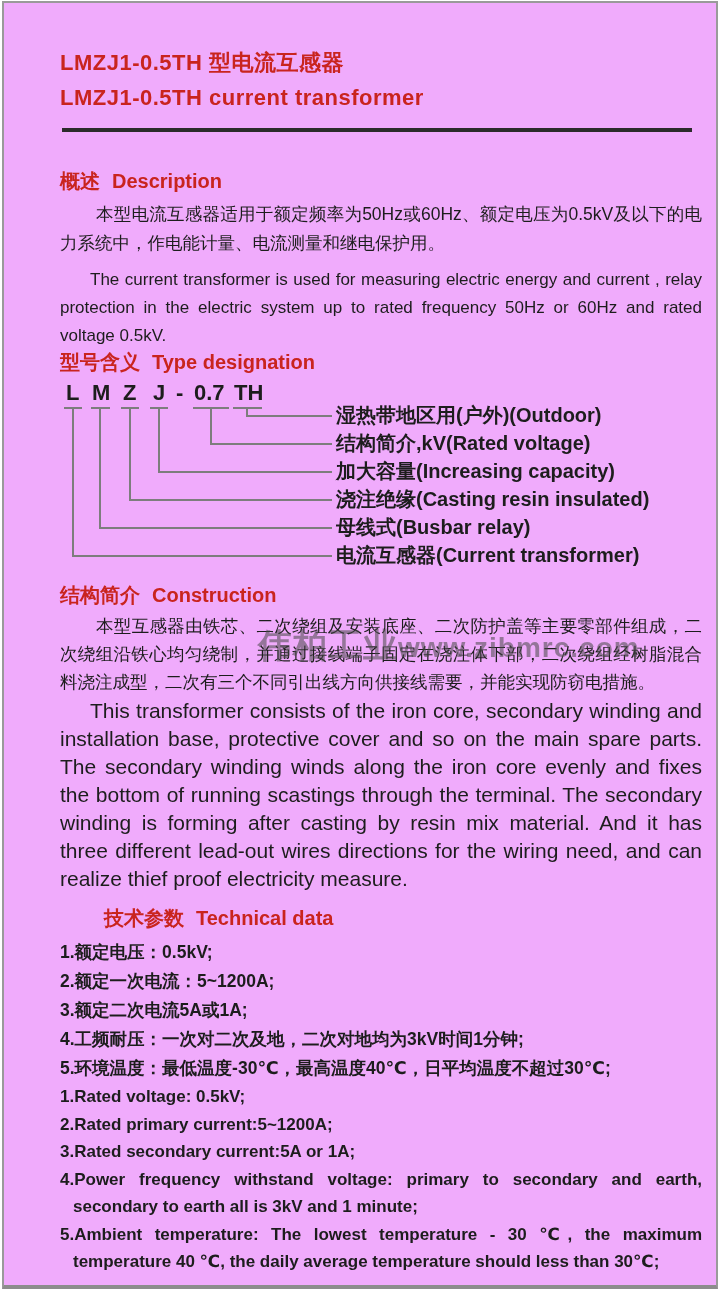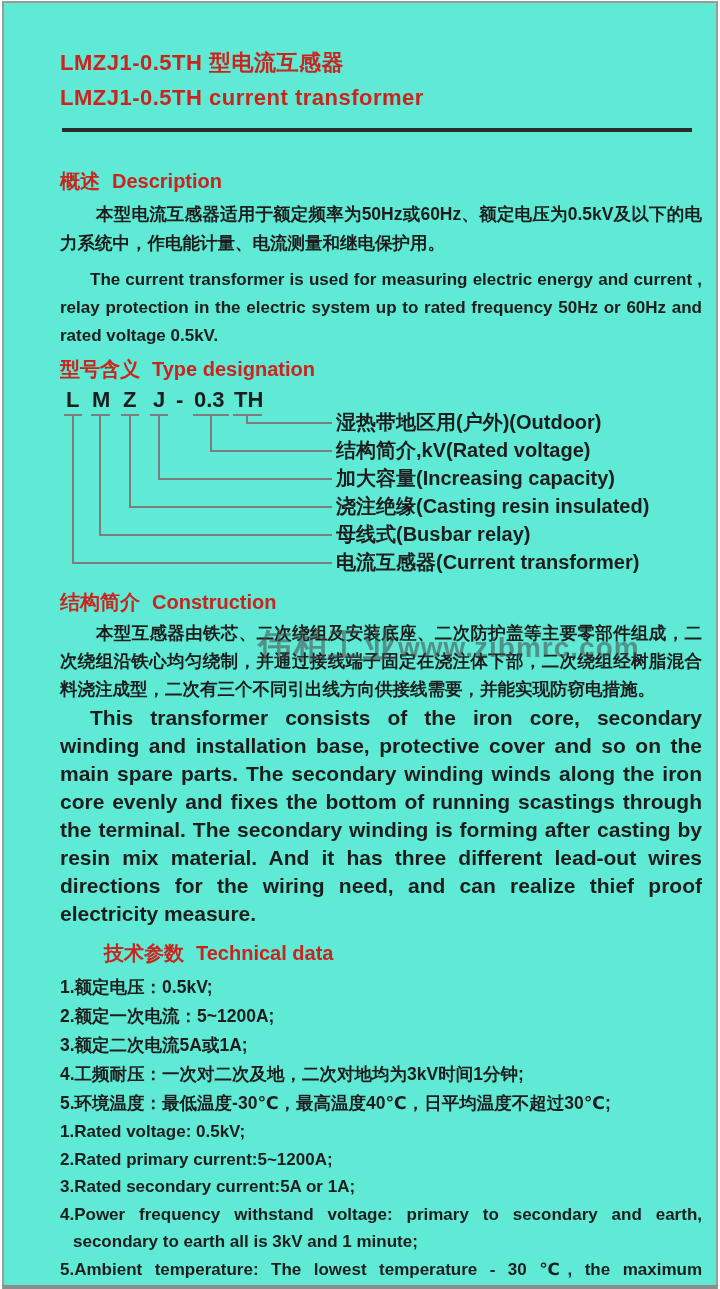--- a/index.html
+++ b/index.html
@@ -1,32 +1,32 @@
 <!DOCTYPE html>
 <html><head>
 <meta charset="utf-8">
 <style>
   html,body { margin:0; padding:0; background:#fff; }
   body { font-family:"Liberation Sans","DejaVu Sans",sans-serif; color:#1d1d1d; }
   .page {
     position:relative; width:712px; height:1282px; margin:1px 2px 0 2px;
-    background:#5eead4; border:2px solid #9a9a9a; border-bottom:5px solid #8c8c8c;
+    background:#f0abfc; border:2px solid #9a9a9a; border-bottom:5px solid #8c8c8c;
     overflow:hidden;
   }
   .content { padding:0 14px 0 56px; }
   .title-block { margin-top:42px; }
   .title-line { color:#c9241e; font-size:22px; line-height:35px; font-weight:bold; letter-spacing:.5px; }
   .rule { margin-top:13px; margin-left:2px; width:630px; height:4px; background:#2b2b2b; }
   .sec-heading { font-size:20px; line-height:24px; font-weight:bold; color:#c9241e; }
   .sec-heading .zh { margin-right:12px; }
   .h-desc { margin-top:37px; }
-  .h-type { margin-top:7px; }
+  .h-type { }
   .h-constr { margin-top:8px; }
   .h-tech { margin-top:13px;margin-left:44px; }
-  .para { text-align:justify; font-weight:bold; }
+  .para { text-align:justify; font-weight:normal; }
   .para.zh { font-size:17.5px; line-height:28.5px; text-indent:36px; margin-top:7px; }
   .para.en { font-size:17px; line-height:28px; text-indent:30px; margin-top:9px; }
   .para.zh2 { font-size:17.5px; line-height:28px; text-indent:36px; margin-top:5px; }
   .para.en2 { font-size:21px; line-height:28px; text-indent:30px; margin-top:1px; }
   
   .type-diagram { position:relative; height:195px; margin-top:6px; margin-left:-56px; }
   .desig { position:absolute; top:0; font-size:22px; font-weight:bold; color:#1d1d1d; line-height:26px; }
   .seg { position:absolute; background:#7d7d7d; }
   .dg-label { position:absolute; left:332px; font-size:20px; font-weight:bold; line-height:20px; white-space:nowrap; color:#1d1d1d; }
   
@@ -61,21 +61,21 @@
       <span class="zh">型号含义</span><span>Type designation</span>
     </div>
 
     <div class="type-diagram">
 
       <span class="desig" style="left:62px">L</span>
       <span class="desig" style="left:88px">M</span>
       <span class="desig" style="left:119px">Z</span>
       <span class="desig" style="left:149px">J</span>
       <span class="desig" style="left:172px">-</span>
-      <span class="desig" style="left:190px">0.3</span>
+      <span class="desig" style="left:190px">0.7</span>
       <span class="desig" style="left:230px">TH</span>
 
       <div class="seg" style="left:60px;top:27px;width:18px;height:2px"></div>
       <div class="seg" style="left:87px;top:27px;width:19px;height:2px"></div>
       <div class="seg" style="left:117px;top:27px;width:18px;height:2px"></div>
       <div class="seg" style="left:146px;top:27px;width:18px;height:2px"></div>
       <div class="seg" style="left:189px;top:27px;width:36px;height:2px"></div>
       <div class="seg" style="left:229px;top:27px;width:29px;height:2px"></div>
 
       <div class="seg" style="left:242px;top:27px;width:2px;height:10px"></div>

